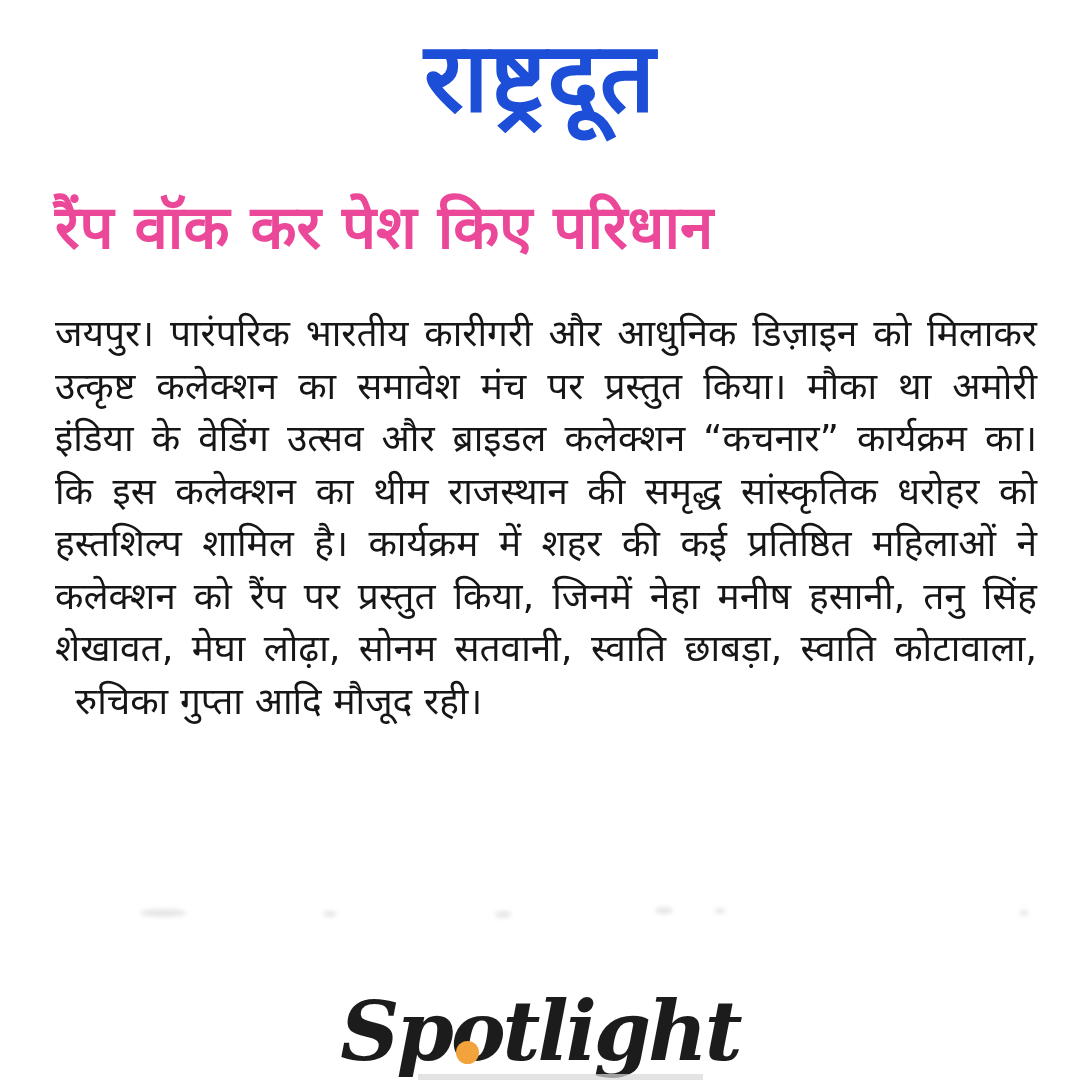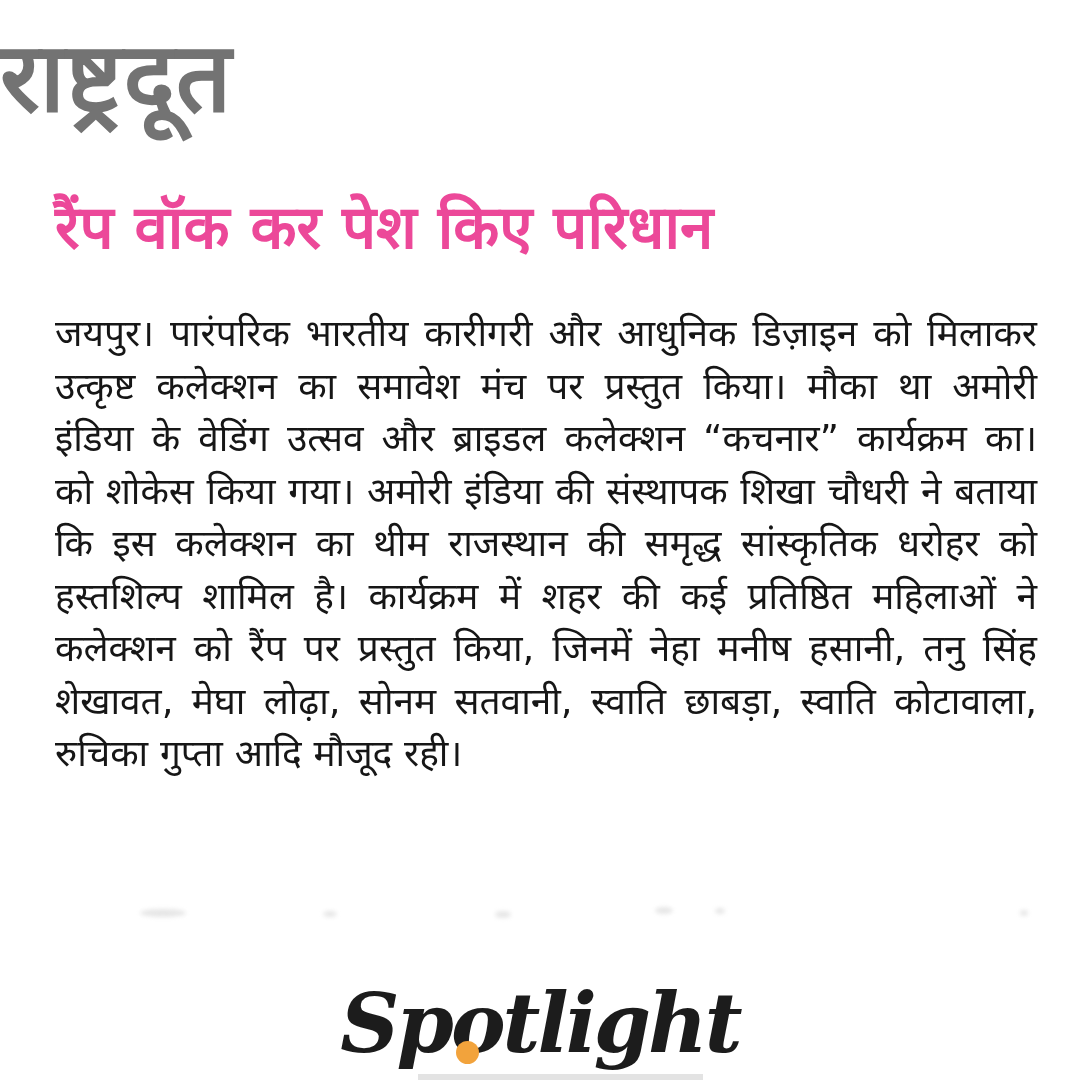--- a/index.html
+++ b/index.html
@@ -16,26 +16,26 @@
     font-family: "DejaVu Sans", sans-serif;
     color: #141414;
   }
 
   
   .masthead {
     position: absolute;
     top: 22px;
     left: 0;
     width: 100%;
-    text-align: left;
+    text-align: center;
     font-size: 97px;
     font-weight: 800;
     line-height: 1.15;
     letter-spacing: 1px;
-    color: #737373;
+    color: #1d4ed8;
   }
 
   
   .headline {
     position: absolute;
     top: 188px;
     left: 55px;
     width: 985px;
     font-size: 60px;
     font-weight: 800;
@@ -54,20 +54,21 @@
     line-height: 52.5px;
     font-weight: 500;
     color: #161616;
   }
   .body-line {
     text-align: justify;
     text-align-last: justify;
   }
   .body-line.last {
     text-align-last: left;
+    margin-left: 20px;
   }
 
   
   .artifact-row {
     position: absolute;
     top: 905px;
     left: 55px;
     width: 982px;
     height: 16px;
   }
@@ -89,21 +90,21 @@
   .footer {
     position: absolute;
     bottom: 0;
     left: 0;
     width: 100%;
     text-align: center;
   }
   .spotlight-wrap {
     position: relative;
     display: inline-block;
-    padding-bottom: 14px;
+    padding-bottom: 6px;
   }
   .spotlight-text {
     font-family: "DejaVu Serif", serif;
     font-style: italic;
     font-weight: 700;
     font-size: 82px;
     letter-spacing: -3px;
     color: #1c1c1c;
     line-height: 1.05;
   }
@@ -131,21 +132,20 @@
 <div class="page">
 
   <div class="masthead">राष्ट्रदूत</div>
 
   <div class="headline">रैंप वॉक कर पेश किए परिधान</div>
 
   <div class="body-copy">
     <div class="body-line">जयपुर। पारंपरिक भारतीय कारीगरी और आधुनिक डिज़ाइन को मिलाकर</div>
     <div class="body-line">उत्कृष्ट कलेक्शन का समावेश मंच पर प्रस्तुत किया। मौका था अमोरी</div>
     <div class="body-line">इंडिया के वेडिंग उत्सव और ब्राइडल कलेक्शन “कचनार” कार्यक्रम का।</div>
-    <div class="body-line">को शोकेस किया गया। अमोरी इंडिया की संस्थापक शिखा चौधरी ने बताया</div>
     <div class="body-line">कि इस कलेक्शन का थीम राजस्थान की समृद्ध सांस्कृतिक धरोहर को</div>
     <div class="body-line">हस्तशिल्प शामिल है। कार्यक्रम में शहर की कई प्रतिष्ठित महिलाओं ने</div>
     <div class="body-line">कलेक्शन को रैंप पर प्रस्तुत किया, जिनमें नेहा मनीष हसानी, तनु सिंह</div>
     <div class="body-line">शेखावत, मेघा लोढ़ा, सोनम सतवानी, स्वाति छाबड़ा, स्वाति कोटावाला,</div>
     <div class="body-line last">रुचिका गुप्ता आदि मौजूद रही।</div>
   </div>
 
   <div class="artifact-row">
     <span class="smudge s1"></span>
     <span class="smudge s2"></span>

